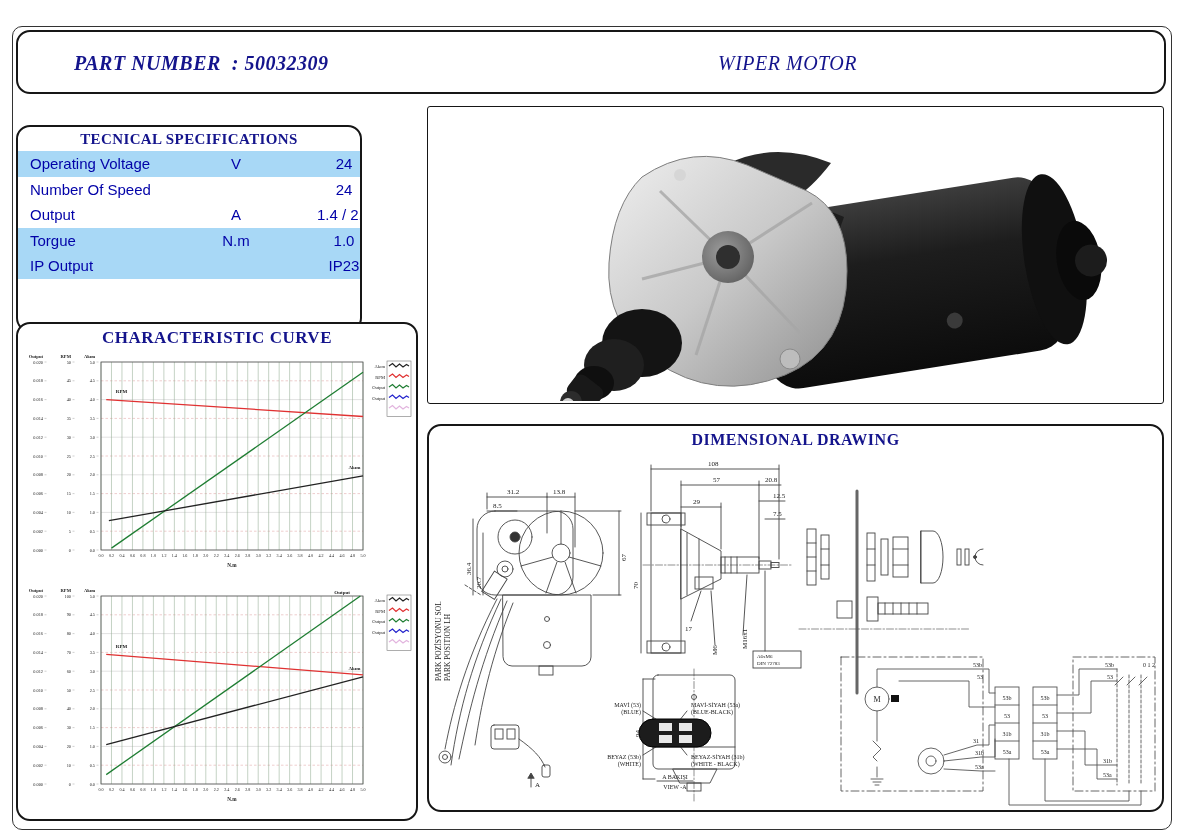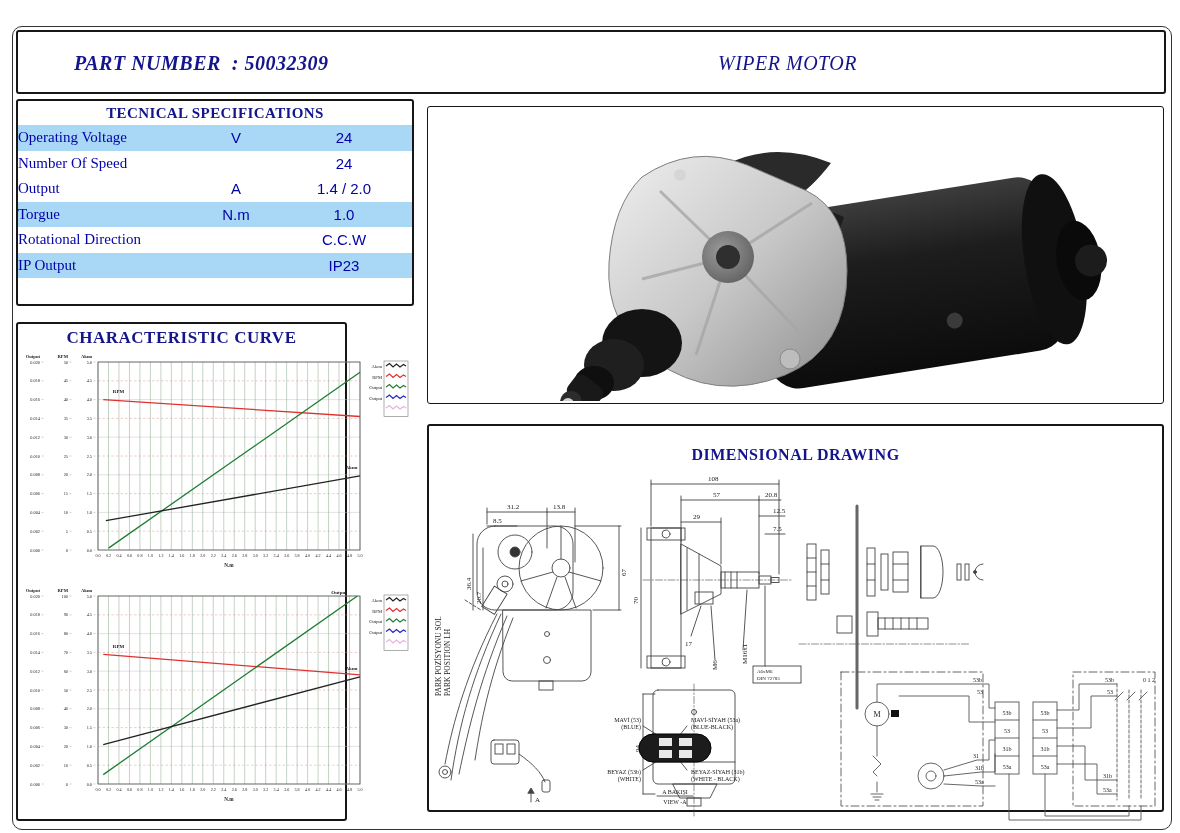--- a/index.html
+++ b/index.html
@@ -1,38 +1,38 @@
 <!DOCTYPE html>
 <html><head>
 <meta charset="utf-8">
 <style>
   html,body{margin:0;padding:0;background:#fff;}
   body{width:1180px;height:833px;position:relative;font-family:"Liberation Sans",sans-serif;-webkit-font-smoothing:antialiased;}
-  .panel{position:absolute;background:#fff;border:2px solid #161616;border-radius:3px;box-sizing:border-box;}
+  .panel{position:absolute;background:#fff;border:2px solid #161616;border-radius:14px;box-sizing:border-box;}
   .page-frame{position:absolute;left:12px;top:26px;width:1158px;height:802px;border:1px solid #333;border-radius:10px;}
   
   .hdr{left:16px;top:30px;width:1150px;height:64px;border-width:2.5px;display:flex;align-items:center;}
   .hdr-part{position:absolute;left:56px;top:20px;font-family:"Liberation Serif",serif;font-weight:bold;font-style:italic;font-size:20px;color:#14148c;letter-spacing:.5px;}
   .hdr-prod{position:absolute;left:700px;top:20px;font-family:"Liberation Serif",serif;font-weight:normal;font-style:italic;font-size:20px;color:#14148c;letter-spacing:.5px;}
   
-  .spec{left:16px;top:99px;width:398px;height:207px;border-width:2.5px;overflow:hidden;}
+  .spec{left:16px;top:125px;width:346px;height:207px;border-width:2.5px;overflow:hidden;}
   .spec-title{text-align:center;font-family:"Liberation Serif",serif;font-weight:bold;font-size:15px;color:#14148c;padding:4px 0 3px 0;letter-spacing:.4px;}
   .spec-row{display:grid;grid-template-columns:178px 80px 136px;height:25.5px;align-items:center;font-size:15px;color:#0202a8;}
   .spec-row.blue{background:#a8d8f6;}
-  .spec-row .c1{padding-left:0;font-family:Liberation Serif, serif;}
+  .spec-row .c1{padding-left:12px;}
   .spec-row .c2,.spec-row .c3{text-align:center;}
   
-  .curve{left:16px;top:322px;width:331px;height:499px;border-width:2.5px;}
+  .curve{left:16px;top:322px;width:402px;height:499px;border-width:2.5px;}
   .curve-title{text-align:center;font-family:"Liberation Serif",serif;font-weight:bold;font-size:17px;color:#14148c;padding-top:4px;letter-spacing:.5px;}
   .chart-svg{display:block;margin:0 auto;}
   
   .photo{left:427px;top:106px;width:737px;height:298px;border-width:1.5px;border-radius:3px;}
   
   .dim{left:427px;top:424px;width:737px;height:388px;border-width:2.5px;}
-  .dim-title{text-align:center;font-family:"Liberation Serif",serif;font-weight:bold;font-size:16px;color:#14148c;padding-top:20px;letter-spacing:.5px;}
+  .dim-title{text-align:center;font-family:"Liberation Serif",serif;font-weight:bold;font-size:16px;color:#14148c;padding-top:5px;letter-spacing:.5px;}
   svg text{font-family:"Liberation Serif",serif;fill:#222;}
   .lbl{font-size:7px;}
 </style>
 </head>
 <body>
 
 <div class="page-frame"></div>
 
 <div class="panel hdr">
   <div class="hdr-part">
@@ -55,25 +55,20 @@
   </div>
   <div class="spec-row">
     <span class="c1">Output</span>
     <span class="c2">A</span>
     <span class="c3">1.4 / 2.0</span>
   </div>
   <div class="spec-row blue">
     <span class="c1">Torgue</span>
     <span class="c2">N.m</span>
     <span class="c3">1.0</span>
-  </div>
-  <div class="spec-row">
-    <span class="c1">Rotational Direction</span>
-    <span class="c2"></span>
-    <span class="c3">C.C.W</span>
   </div>
   <div class="spec-row blue">
     <span class="c1">IP Output</span>
     <span class="c2"></span>
     <span class="c3">IP23</span>
   </div>
 </div>
 
 <div class="panel curve">
   <div class="curve-title">CHARACTERISTIC CURVE</div>

